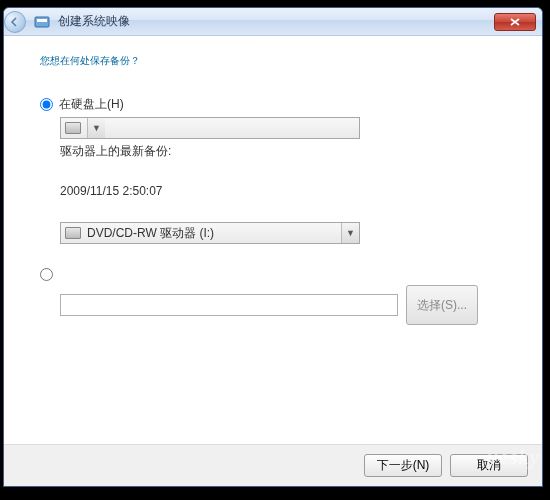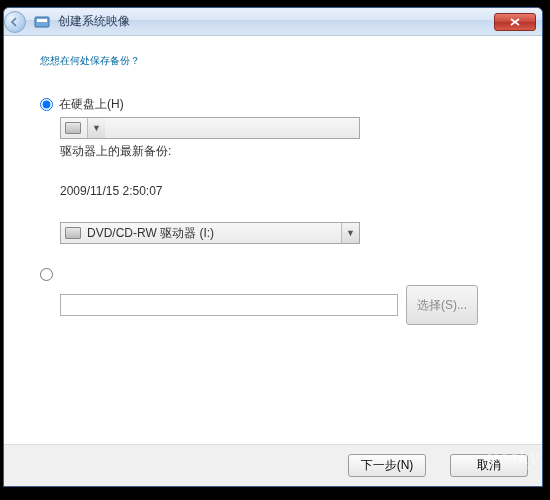--- a/index.html
+++ b/index.html
@@ -119,21 +119,21 @@
     color: #888;
   }
   .footer {
     height: 42px;
     background: #f0f0f0;
     border-top: 1px solid #dcdcdc;
     display: flex;
     align-items: center;
     justify-content: flex-end;
     padding: 0 14px;
-    gap: 24px;
+    gap: 8px;
   }
   .footer button {
     min-width: 78px; height: 23px;
     background: linear-gradient(#fdfdfd,#e6e6e6);
     border: 1px solid #9c9c9c;
     border-radius: 3px;
     font-size: 12px;
   }
   .watermark {
     position: absolute;

